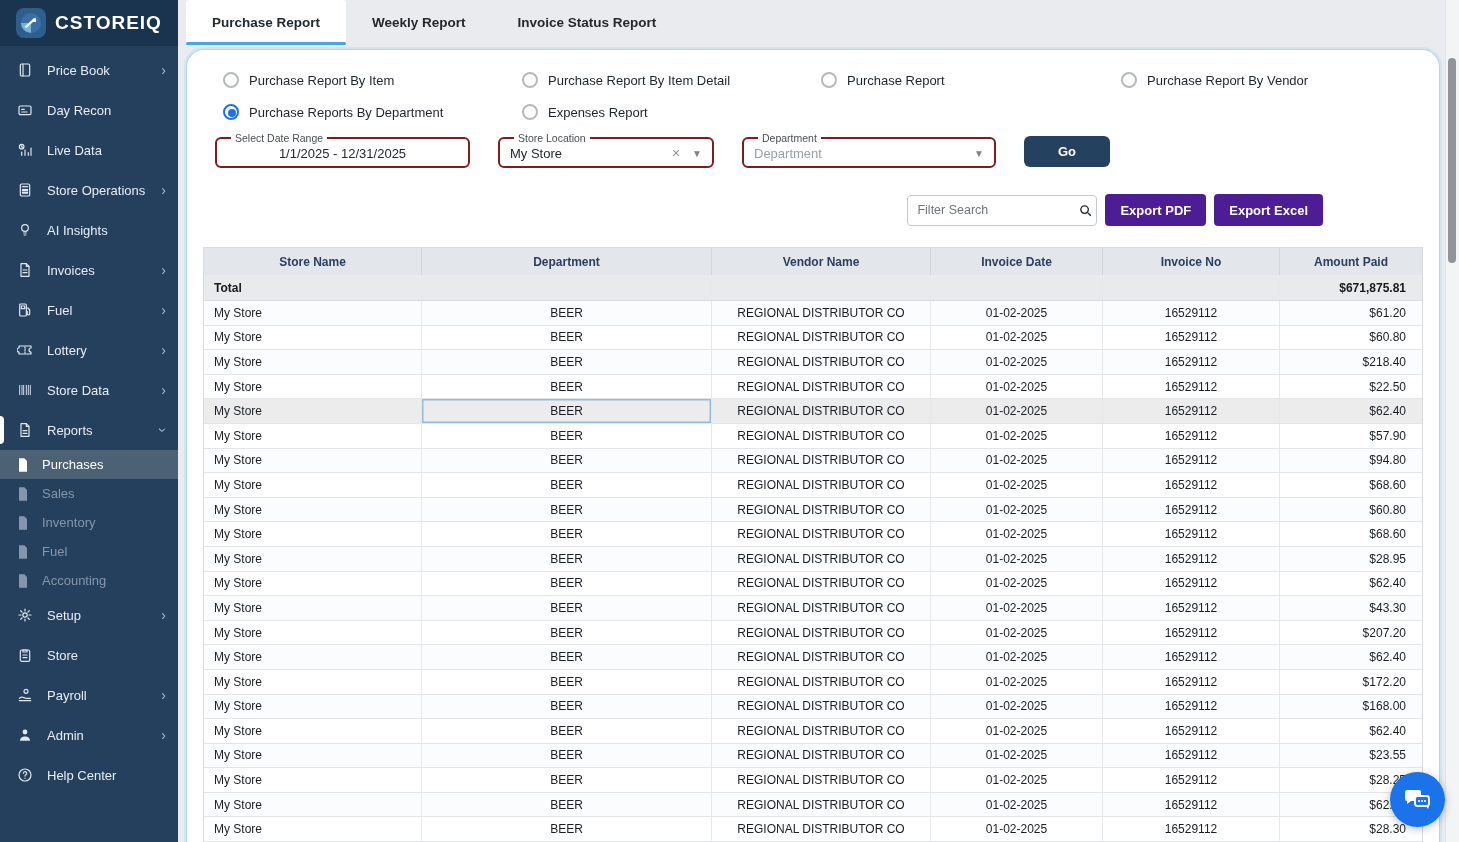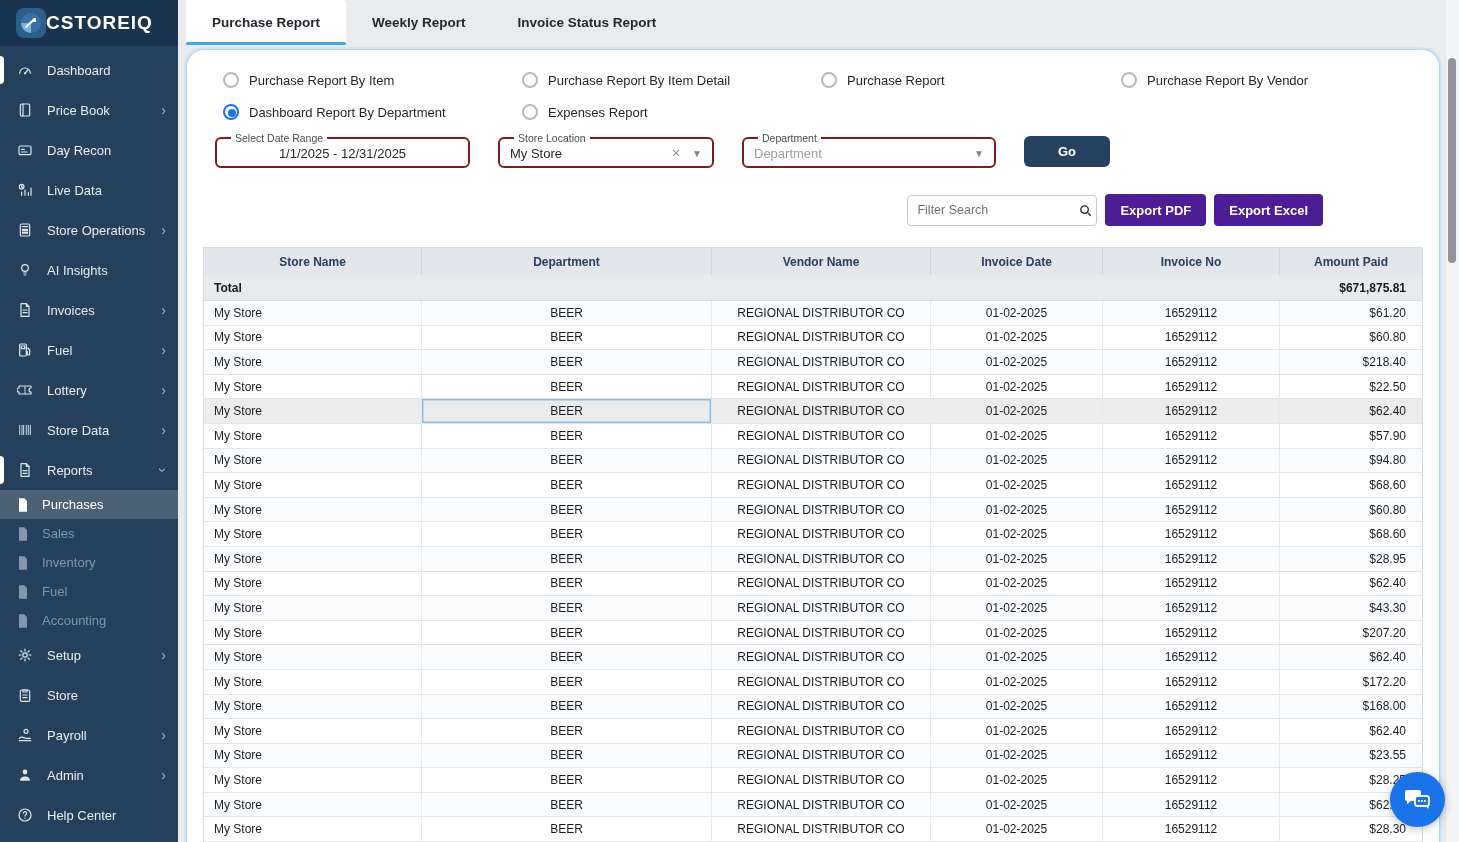--- a/index.html
+++ b/index.html
@@ -4,21 +4,21 @@
 <style>
   * { margin:0; padding:0; box-sizing:border-box; }
   html,body { width:1459px; height:842px; overflow:hidden;
     font-family:"Liberation Sans","DejaVu Sans",sans-serif; background:#e9ebee; }
   .app { display:flex; width:1459px; height:842px; position:relative; }
 
   
   .sidebar { width:178px; height:842px; background:#24405d; flex:0 0 178px;
     display:flex; flex-direction:column; overflow:hidden; }
   .logo-band { height:46px; background:#1a334f; display:flex; align-items:center;
-    padding-left:16px; flex:0 0 46px; }
+    padding-left:16px; gap:9px; flex:0 0 46px; }
   .logo-mark { width:30px; height:30px; border-radius:8px; background:#2e5f8a;
     display:flex; align-items:center; justify-content:center; }
   .logo-text { color:#fff; font-size:19px; font-weight:bold; letter-spacing:1px; }
   .nav { flex:1; padding-top:4px; }
   .nav-item { height:40px; display:flex; align-items:center; padding:0 12px 0 16px;
     color:#e8edf3; font-size:13px; position:relative; cursor:pointer; }
   .nav-item .active-bar { position:absolute; left:0; top:6px; width:4px; height:28px;
     background:#fff; border-radius:0 4px 4px 0; }
   .nav-icon { width:18px; height:18px; margin-right:13px; display:inline-flex;
     align-items:center; justify-content:center; color:#dfe7ef; flex:0 0 18px; }
@@ -129,31 +129,20 @@
           <path d="M2 12a10 10 0 0 0 10 10V12z" fill="#7ab1e0"></path>
           <path d="M6.5 16.5 L16 7.5" stroke="#fff" stroke-width="2.2" fill="none"></path>
           <path d="M16.8 6.8 L17 11 L12.8 10.8 Z" fill="#fff"></path>
         </svg>
       </span>
       <span class="logo-text">CSTOREIQ</span>
     </div>
     <div class="nav">
       <div id="nav-top">
           <div class="nav-item">
-            <span class="active-bar"></span>
-            <span class="nav-icon">
-              <svg viewBox="0 0 24 24" fill="none" stroke="currentColor" stroke-width="1.8" stroke-linecap="round" stroke-linejoin="round">
-                <path d="M4 17a8 8 0 1 1 16 0"></path>
-                <path d="M12 17l4.2-5"></path>
-                <circle cx="12" cy="17" r="1.6" fill="currentColor" stroke="none"></circle>
-              </svg>
-            </span>
-            <span class="nav-label">Dashboard</span>
-          </div>
-          <div class="nav-item">
             <span class="nav-icon">
               <svg viewBox="0 0 24 24" fill="none" stroke="currentColor" stroke-width="1.8" stroke-linecap="round" stroke-linejoin="round">
                 <rect x="5" y="3" width="14" height="18" rx="2"></rect>
                 <path d="M9 3v18"></path>
               </svg>
             </span>
             <span class="nav-label">Price Book</span>
             <span class="chev">›</span>
           </div>
           <div class="nav-item">
@@ -372,21 +361,21 @@
           <div class="radio-opt">
             <span class="rdot"></span>
             <span>Purchase Report</span>
           </div>
           <div class="radio-opt">
             <span class="rdot"></span>
             <span>Purchase Report By Vendor</span>
           </div>
           <div class="radio-opt selected">
             <span class="rdot"></span>
-            <span>Dashboard Report By Department</span>
+            <span>Purchase Reports By Department</span>
           </div>
           <div class="radio-opt">
             <span class="rdot"></span>
             <span>Expenses Report</span>
           </div>
         </div>
 
       <div class="field-row">
         <fieldset class="fld fld-date">
           <legend>Select Date Range</legend>

